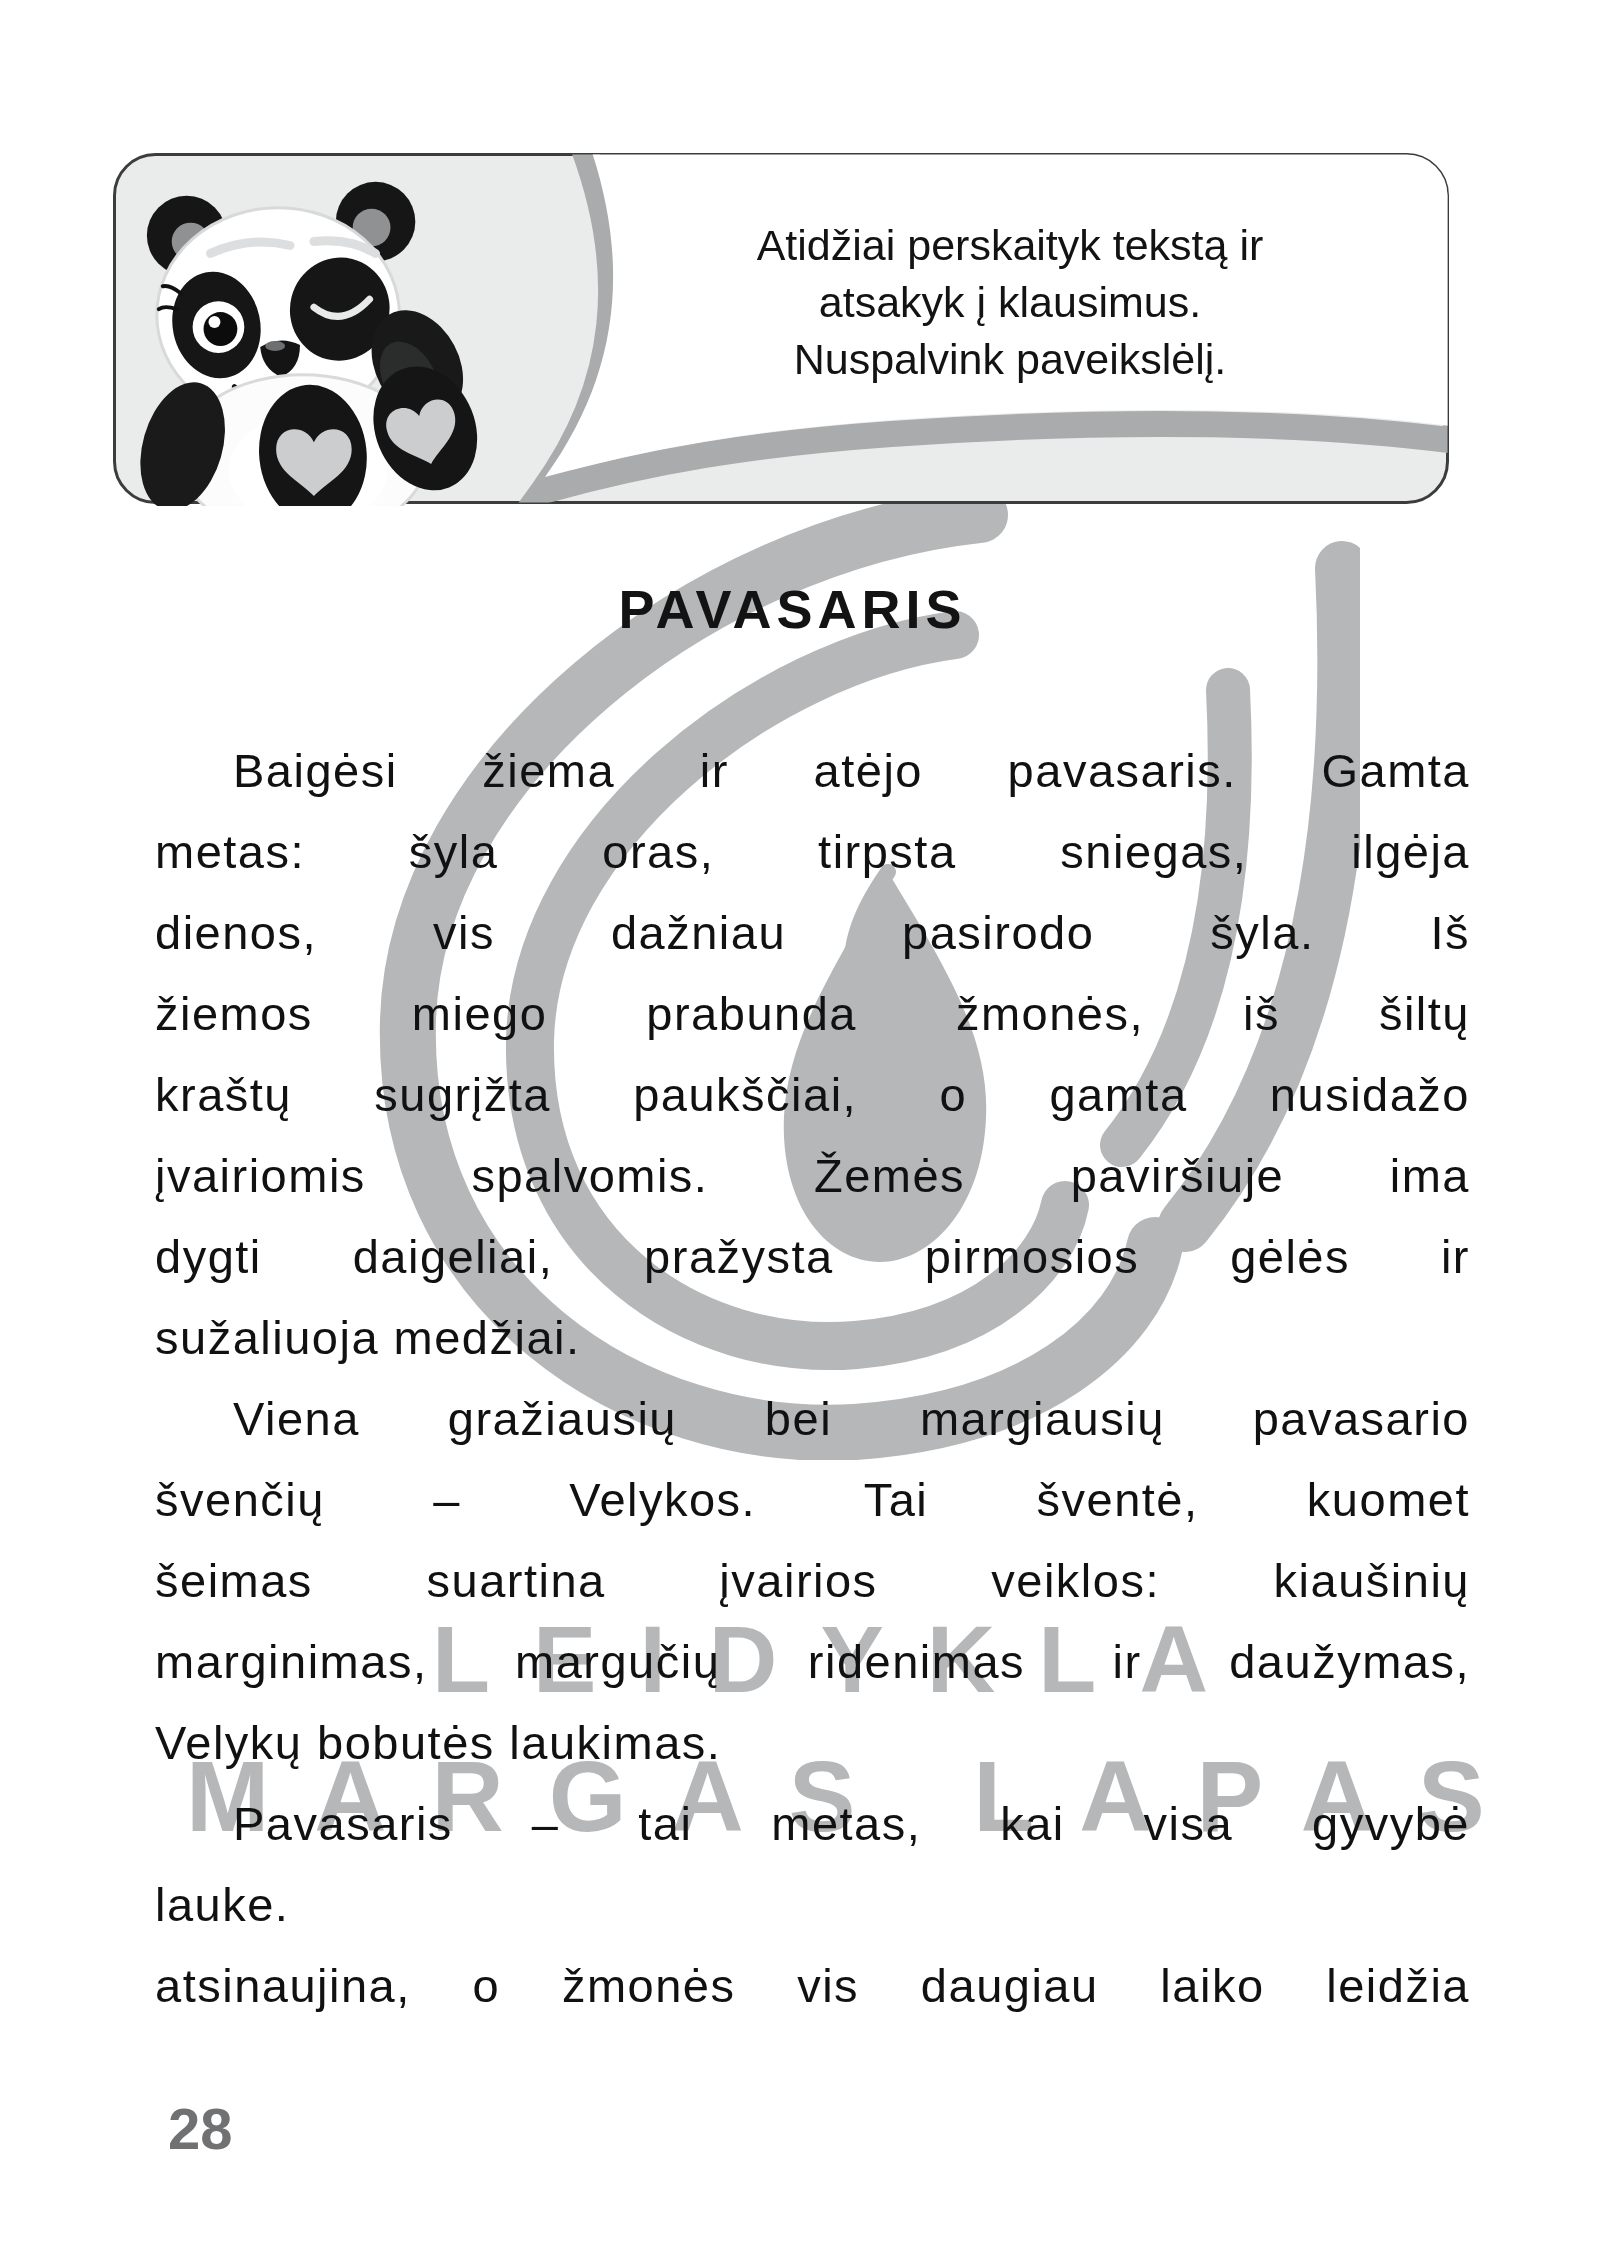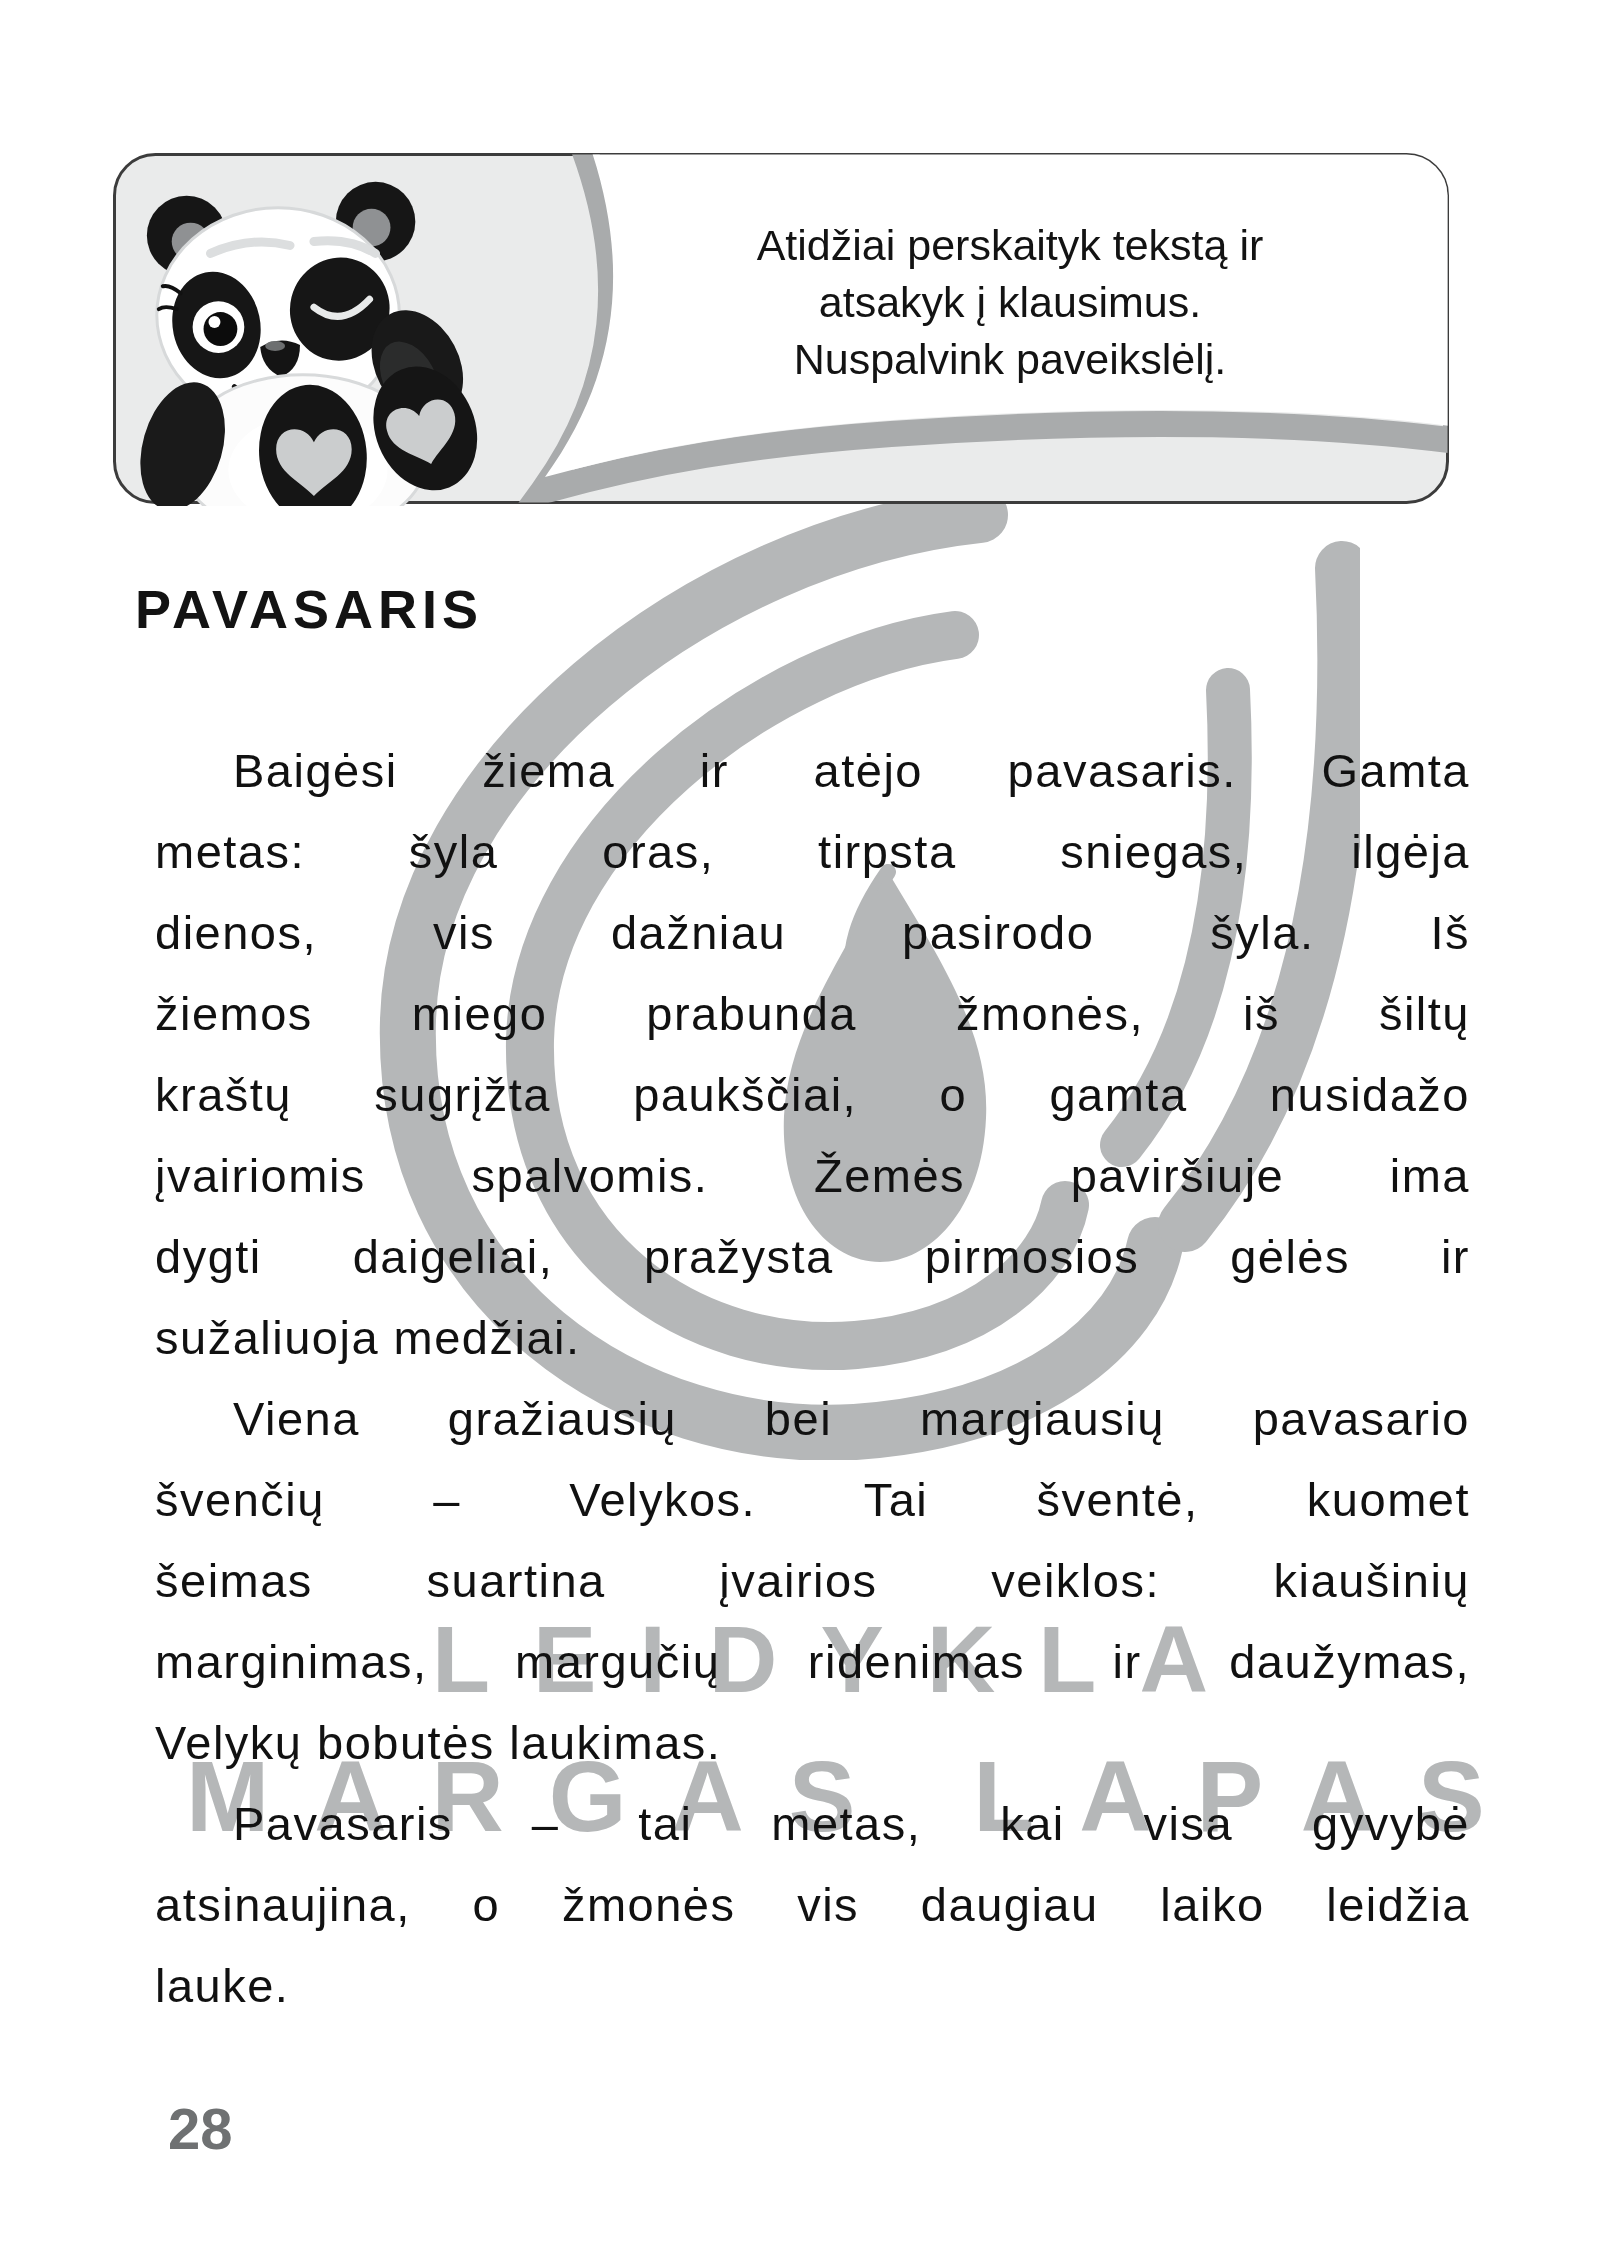--- a/index.html
+++ b/index.html
@@ -22,21 +22,21 @@
   
   .instr-box{position:absolute;left:113px;top:153px;width:1336px;height:351px;z-index:2;}
   .panda{position:absolute;left:118px;top:158px;width:360px;height:348px;z-index:3;}
   .bubble-text{
     position:absolute;left:620px;top:217px;width:780px;z-index:4;
     text-align:center;font-size:43px;line-height:57px;color:#131313;
   }
   
   .title{
     position:absolute;left:135px;top:582px;width:1315px;margin:0;z-index:5;
-    font-size:54px;line-height:54px;font-weight:bold;
+    text-align:center;font-size:54px;line-height:54px;font-weight:bold;
     letter-spacing:5px;color:#131313;
   }
   .body-text{
     position:absolute;left:155px;top:730px;width:1315px;z-index:5;
     font-size:47px;color:#111111;letter-spacing:1.5px;
   }
   .ln{
     line-height:81px;height:81px;
     text-align:justify;text-align-last:justify;
     white-space:normal;
@@ -138,19 +138,19 @@
     <div class="ln">kraštų sugrįžta paukščiai, o gamta nusidažo</div>
     <div class="ln">įvairiomis spalvomis. Žemės paviršiuje ima</div>
     <div class="ln">dygti daigeliai, pražysta pirmosios gėlės ir</div>
     <div class="ln last">sužaliuoja medžiai.</div>
     <div class="ln first">Viena gražiausių bei margiausių pavasario</div>
     <div class="ln">švenčių – Velykos. Tai šventė, kuomet</div>
     <div class="ln">šeimas suartina įvairios veiklos: kiaušinių</div>
     <div class="ln">marginimas, margučių ridenimas ir daužymas,</div>
     <div class="ln last">Velykų bobutės laukimas.</div>
     <div class="ln first">Pavasaris – tai metas, kai visa gyvybė</div>
+    <div class="ln last">lauke.</div>
     <div class="ln">atsinaujina, o žmonės vis daugiau laiko leidžia</div>
-    <div class="ln last">lauke.</div>
   </div>
 
   <div class="pageno">28</div>
 
 </div>
 
 </body></html>

